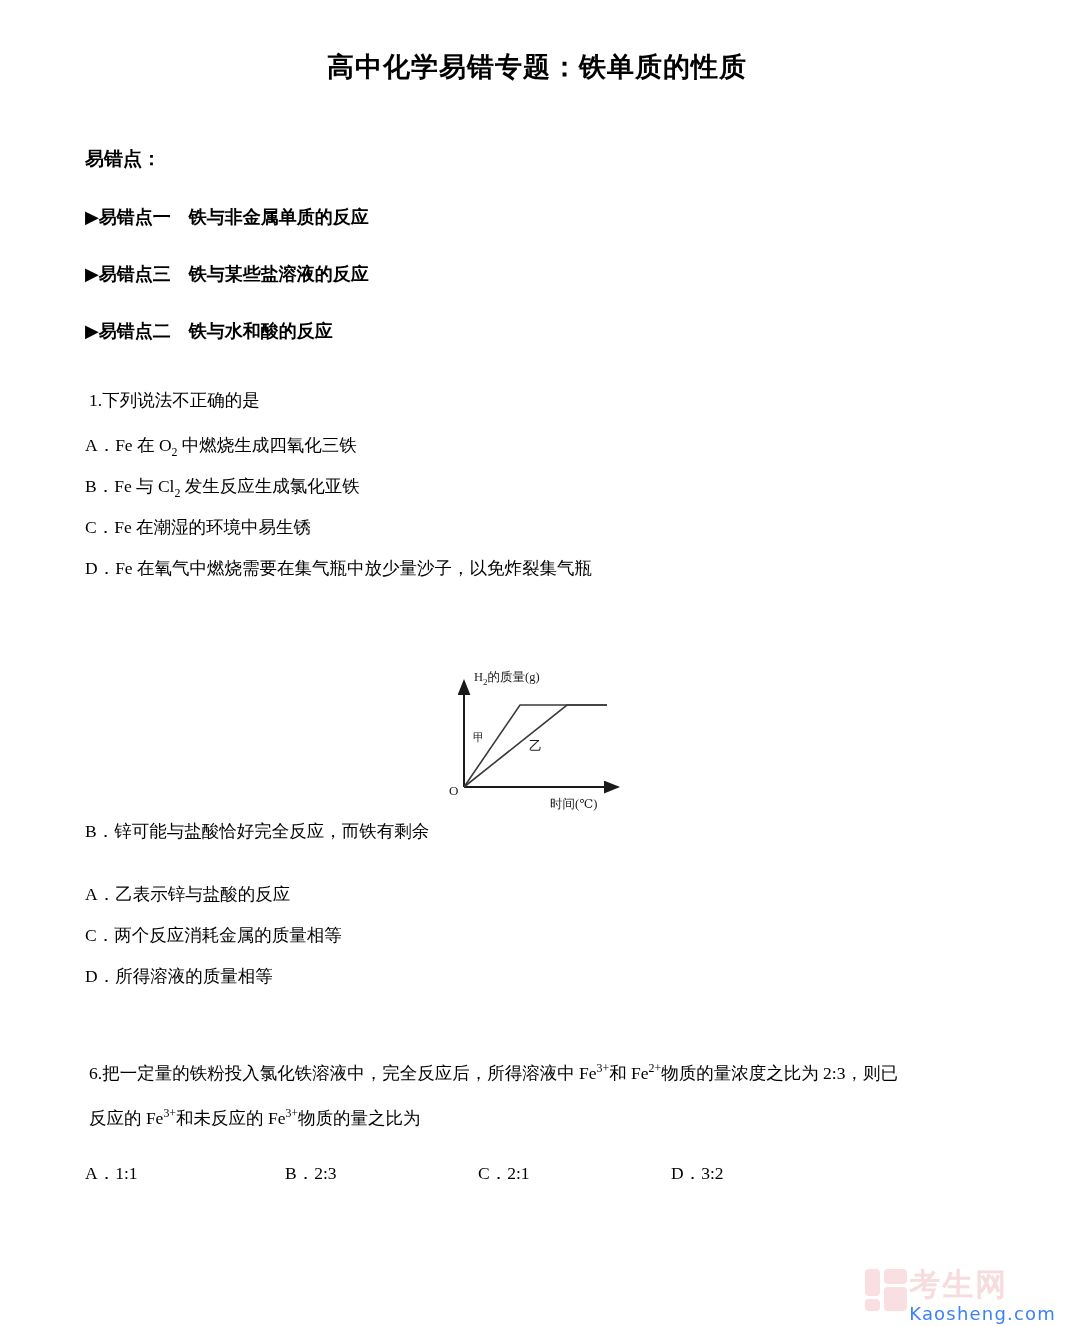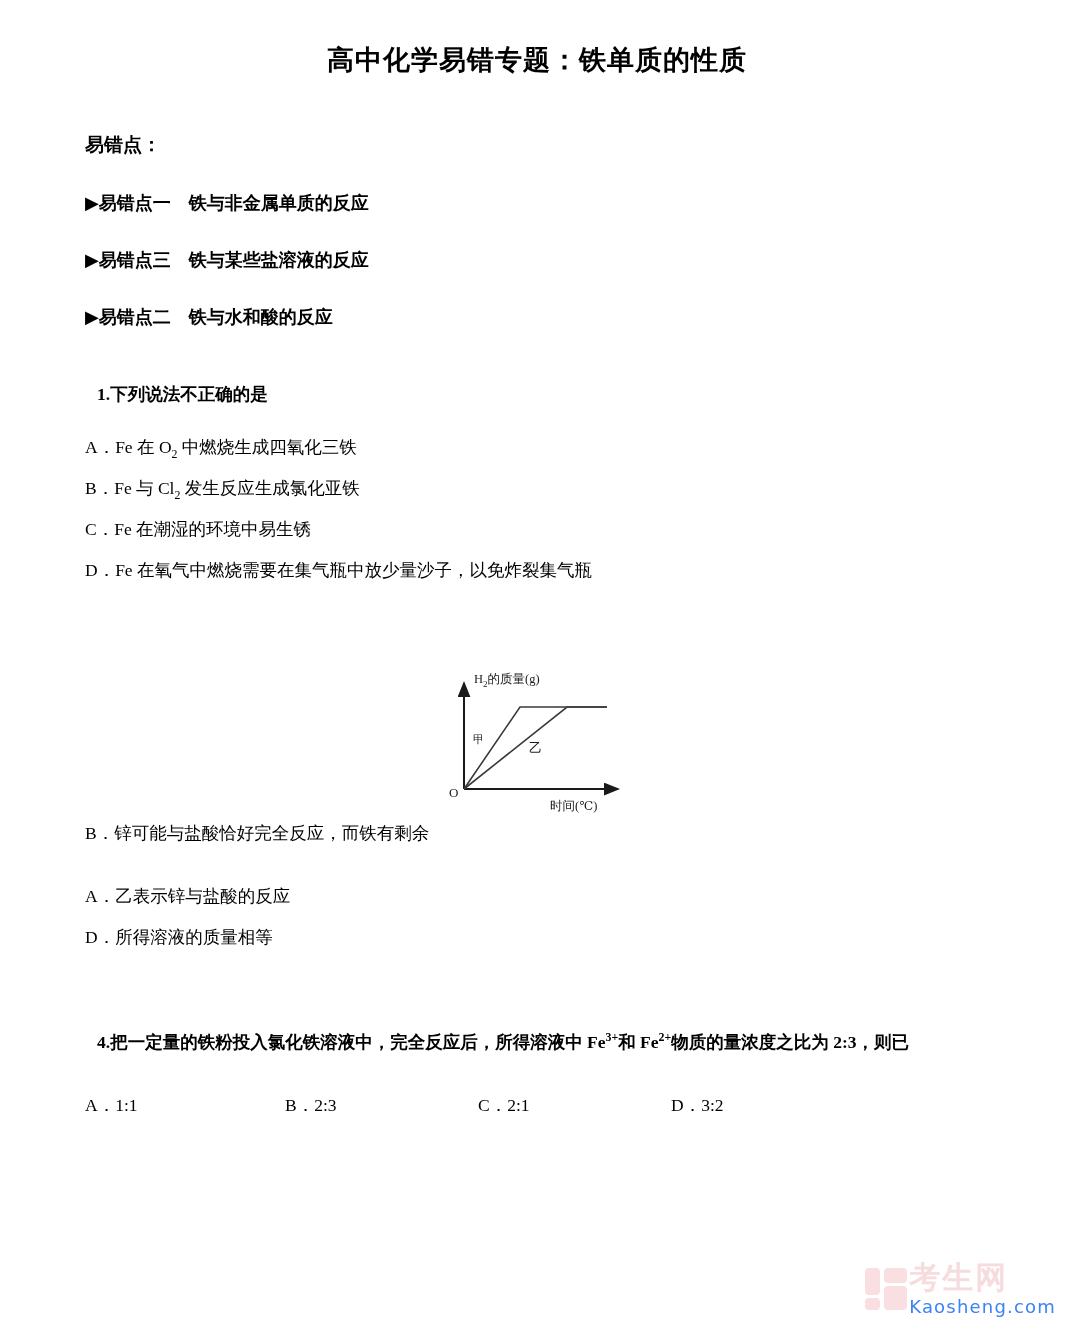--- a/index.html
+++ b/index.html
@@ -24,21 +24,21 @@
   }
 
   
   .doc-title {
     text-align: center;
     font-family: "Liberation Sans", "DejaVu Sans", sans-serif;
     font-weight: bold;
     font-size: 27px;
     letter-spacing: 1px;
     padding-top: 34px;
-    margin: 8px;
+    margin: 15px;
     color: #000;
   }
 
   
   .sec-head {
     font-family: "Liberation Sans", "DejaVu Sans", sans-serif;
     font-weight: bold;
     font-size: 19px;
     margin: 0;
   }
@@ -51,23 +51,22 @@
     font-size: 18px;
     margin: 0;
     padding-top: 33px;
     white-space: pre;
   }
 
   
   .q-stem {
     font-size: 17.5px;
     line-height: 41px;
-    margin: 12px;
+    margin: 4px;
     text-align: justify;
-    font-weight: bold;
   }
   .q-stem.first { padding-top: 33px; }
   .q-opt {
     font-size: 17.5px;
     line-height: 41px;
     margin: 0;
     white-space: pre;
   }
   .gap-lg { height: 52px; }
 
@@ -107,21 +106,20 @@
     font-family: "Liberation Serif", "DejaVu Serif", serif;
     fill: #1a1a1a;
   }
 
   
   .watermark {
     position: absolute;
     right: 18px;
     bottom: 18px;
     display: flex;
-    align-items: center;
     gap: 2px;
     user-select: none;
   }
   .wm-mark {
     position: relative;
     width: 42px;
     height: 42px;
   }
   .wm-mark i {
     position: absolute;
@@ -207,26 +205,28 @@
         <text class="axis-text" x="17" y="136" font-size="13">O</text>
 
         <text class="axis-text" x="41" y="82" font-size="11">甲</text>
         <text class="axis-text" x="97" y="91" font-size="13">乙</text>
       </svg>
     </div>
   </div>
 
   <p class="q-opt">B．锌可能与盐酸恰好完全反应，而铁有剩余</p>
   <p class="q-opt" style="padding-top:22px">A．乙表示锌与盐酸的反应</p>
+  <p class="q-opt">C．两个反应消耗金属的质量相等</p>
   <p class="q-opt">D．所得溶液的质量相等</p>
 
   <div class="gap-lg"></div>
 
-  <p class="q-stem"><span>4.把一定量的铁粉投入氯化铁溶液中，完全反应后，所得溶液中 Fe</span><sup>3+</sup><span>和 Fe</span><sup>2+</sup><span>物质的量浓度之比为 2:3，则已</span></p>
-
+  <p class="q-stem"><span>6.把一定量的铁粉投入氯化铁溶液中，完全反应后，所得溶液中 Fe</span><sup>3+</sup><span>和 Fe</span><sup>2+</sup><span>物质的量浓度之比为 2:3，则已</span></p>
+
+  <p class="q-stem"><span>反应的 Fe</span><sup>3+</sup><span>和未反应的 Fe</span><sup>3+</sup><span>物质的量之比为</span></p>
 
   <p class="opt-row">
     <span>A．1:1</span>
     <span>B．2:3</span>
     <span>C．2:1</span>
     <span>D．3:2</span>
   </p>
 
   <div class="watermark">
     <div class="wm-mark">

